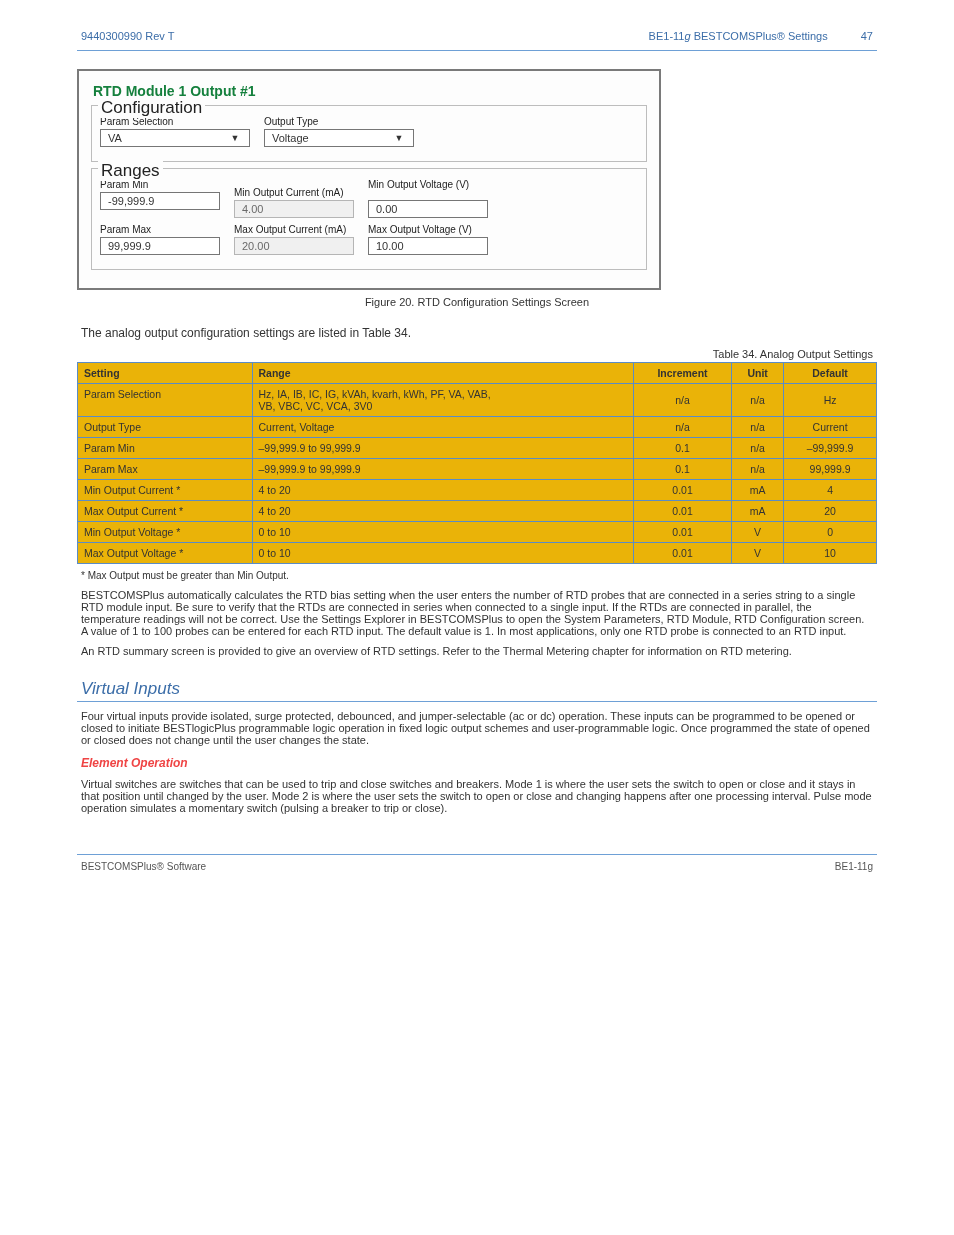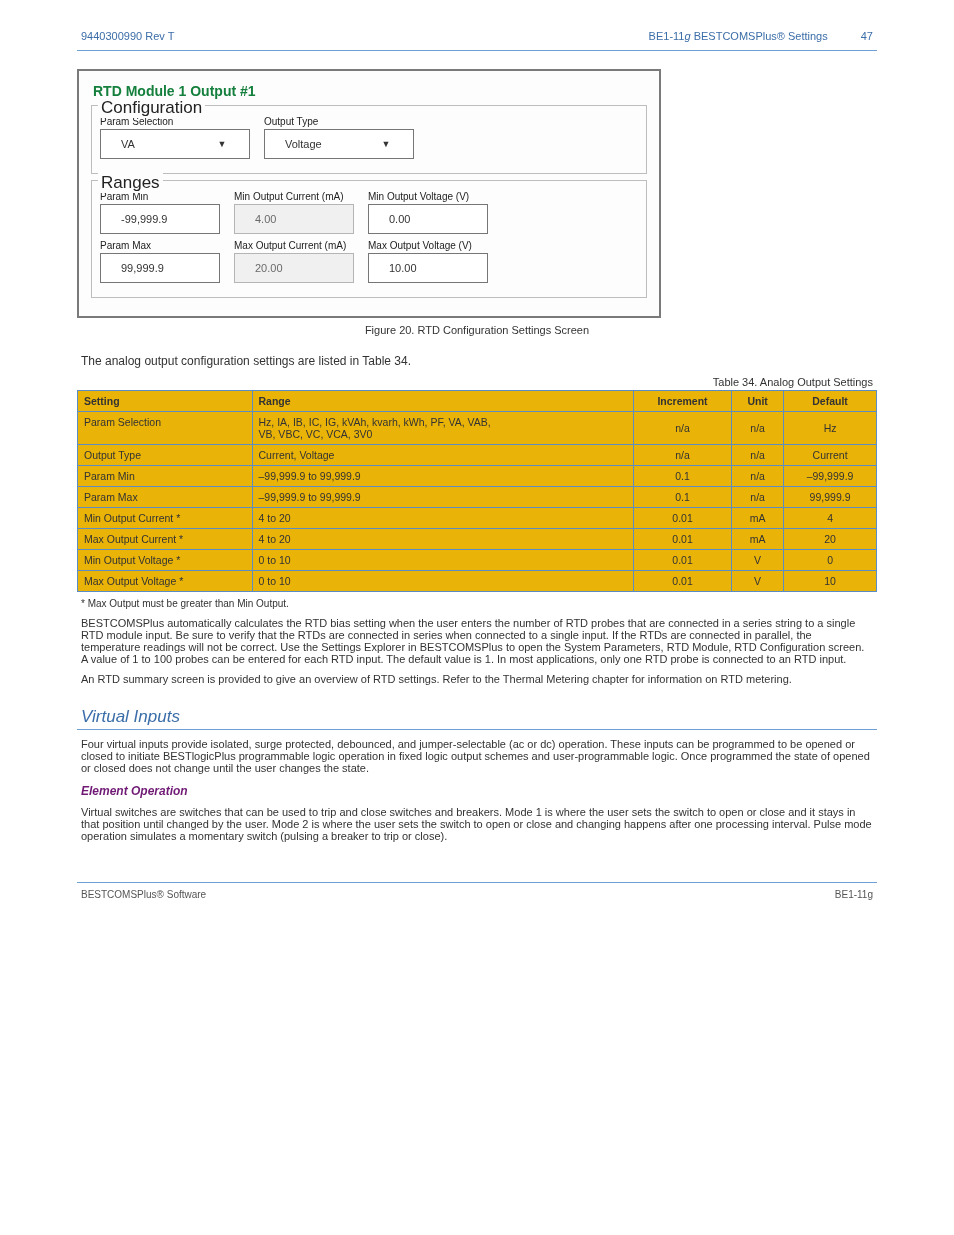--- a/index.html
+++ b/index.html
@@ -68,22 +68,22 @@
   }
   .form-label {
     font-family: Tahoma, sans-serif;
     font-size: 10px;
     color: #222;
     margin-bottom: 2px;
   }
   .select-box, .textbox {
     font-family: Tahoma, sans-serif;
     font-size: 11px;
-    height: 30px;
-    padding: 0 20px;
+    height: 18px;
+    padding: 0 7px;
     border: 1px solid #767676;
     background: #fff;
     box-sizing: border-box;
     width: 100%;
     display: flex;
     align-items: center;
     justify-content: space-between;
   }
   .textbox { justify-content: flex-start; }
   .textbox.disabled {
@@ -145,21 +145,21 @@
   }
   .section-heading {
     font-size: 17px;
     color: #3b6da8;
     font-style: italic;
     margin: 22px 4px 0 4px;
     font-weight: normal;
   }
   .sub-heading {
     font-size: 12px;
-    color: #701a75;
+    color: #ef4444;
     font-style: italic;
     font-weight: bold;
     margin: 10px 4px 0 4px;
   }
   .section-hr {
     border: none;
     border-top: 1px solid #6ea0d6;
     margin: 2px 0 6px 0;
   }
   .footer {
@@ -213,21 +213,21 @@
       <span class="groupbox-legend">Ranges</span>
       <div class="form-row">
         <div class="form-col" style="width:90px;">
           <span class="form-label">Param Min</span>
           <div class="textbox">-99,999.9</div>
         </div>
         <div class="form-col" style="width:120px;justify-content:flex-end;">
           <span class="form-label">Min Output Current (mA)</span>
           <div class="textbox disabled">4.00</div>
         </div>
-        <div class="form-col" style="width:120px;">
+        <div class="form-col" style="width:120px;gap:8px;">
           <span class="form-label">Min Output Voltage (V)</span>
           <div class="textbox">0.00</div>
         </div>
       </div>
       <div class="form-row">
         <div class="form-col" style="width:90px;">
           <span class="form-label">Param Max</span>
           <div class="textbox">99,999.9</div>
         </div>
         <div class="form-col" style="width:120px;">

